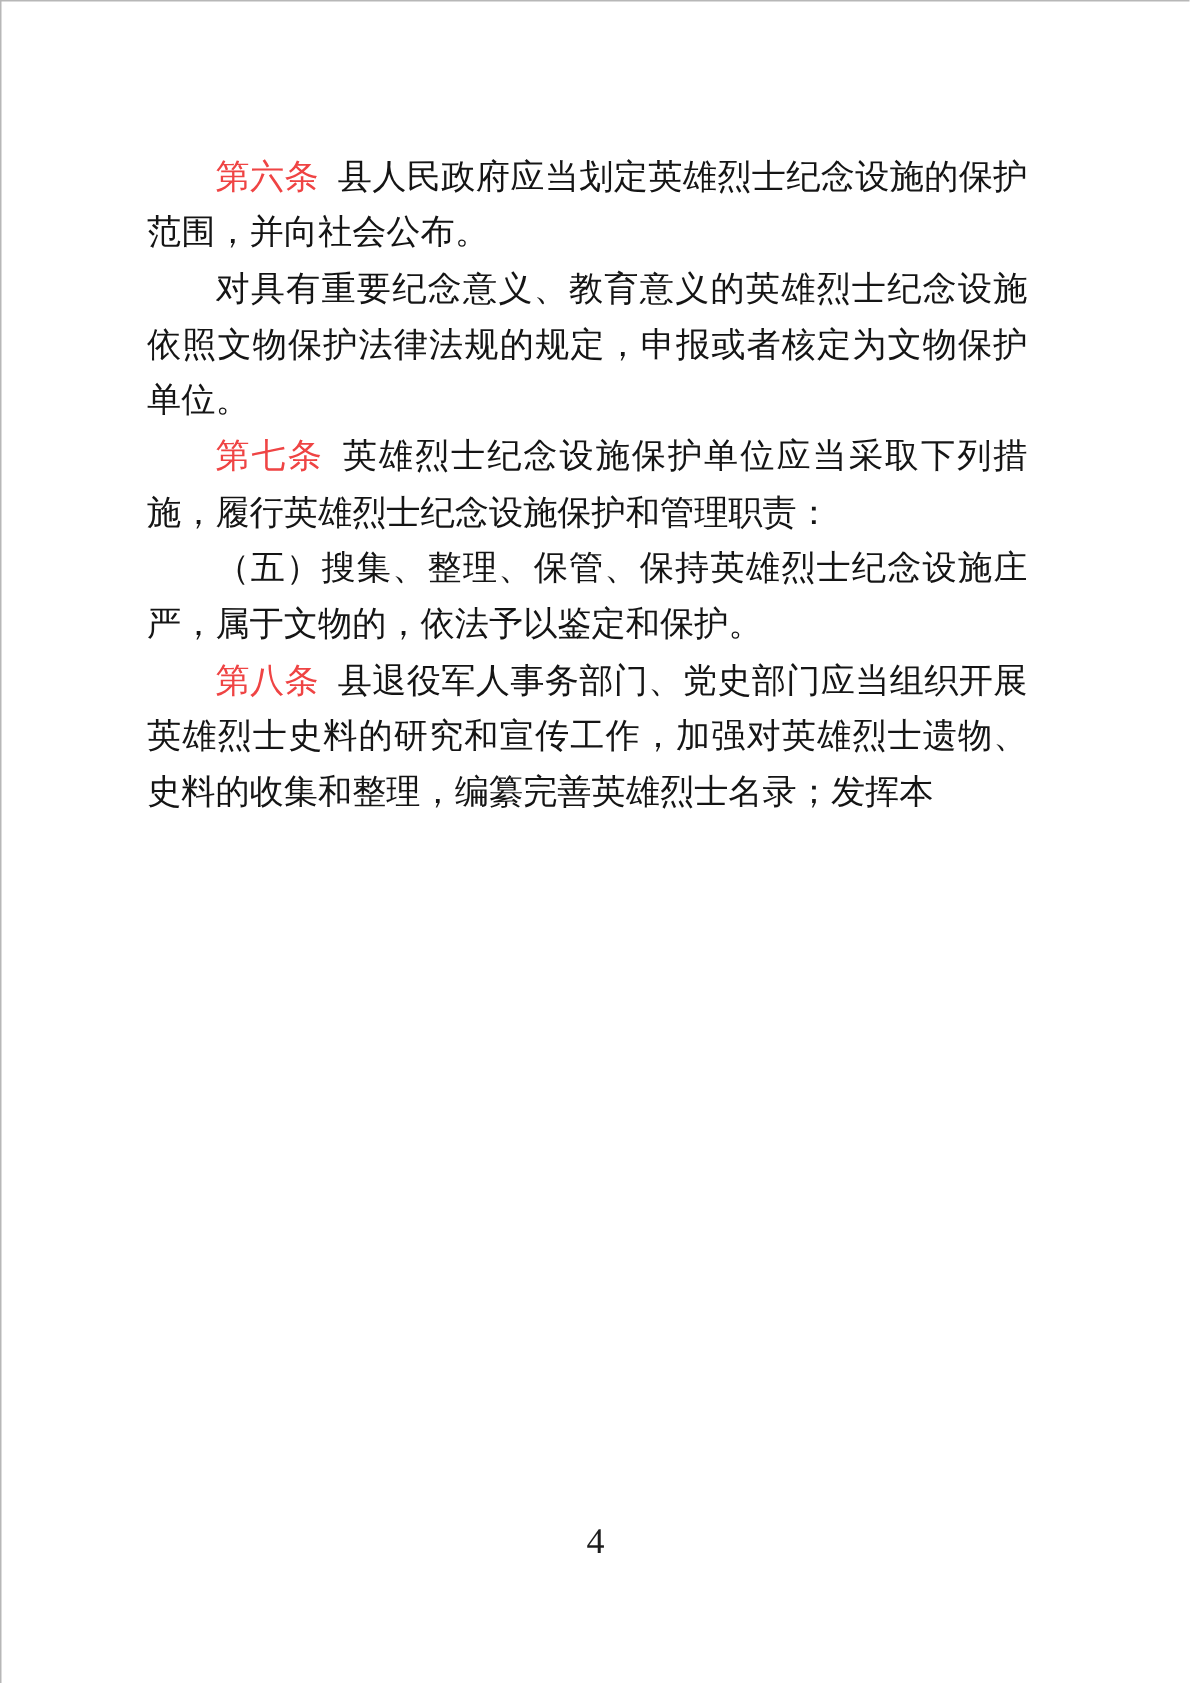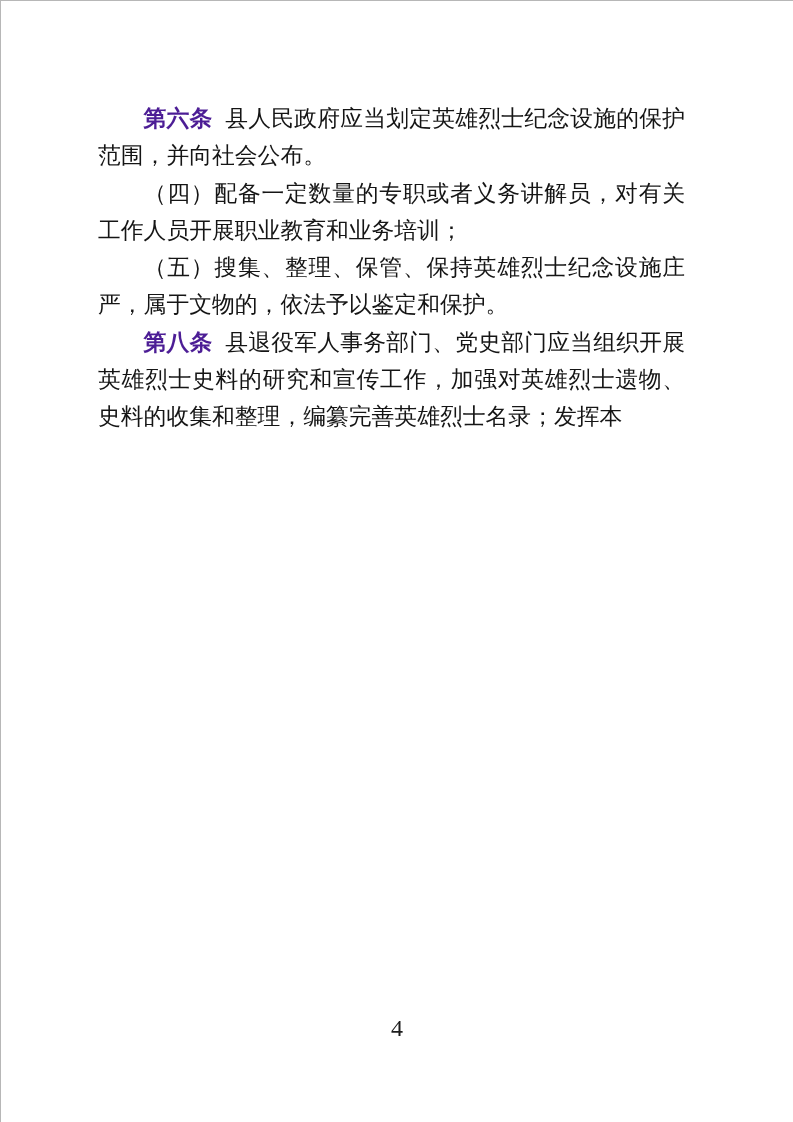--- a/index.html
+++ b/index.html
@@ -24,49 +24,50 @@
   }
   .para {
     font-size: 22.8px;
     line-height: 37.3px;
     text-align: justify;
     text-indent: 2em;
     word-break: normal;
     overflow-wrap: break-word;
   }
   .term {
-    font-weight: bold;
+    font-weight: normal;
     margin-right: 0.55em;
-    color: #4c1d95;
+    color: #ef4444;
   }
   .term:empty { display: none; margin: 0; }
   .page-number {
     position: absolute;
     top: 1012px;
     left: 0;
     width: 100%;
     text-align: center;
     font-size: 24px;
     line-height: 30px;
     color: #1c1c1c;
     font-family: "Liberation Serif", "DejaVu Serif", serif;
   }
 </style>
 </head>
 <body>
 
 <div class="text-block">
   <p class="para"><b class="term">第六条</b><span>县人民政府应当划定英雄烈士纪念设施的保护范围，并向社会公布。</span></p>
 
+  <p class="para"><span>对具有重要纪念意义、教育意义的英雄烈士纪念设施依照文物保护法律法规的规定，申报或者核定为文物保护单位。</span></p>
+
+
+  <p class="para"><b class="term">第七条</b><span>英雄烈士纪念设施保护单位应当采取下列措施，履行英雄烈士纪念设施保护和管理职责：</span></p>
 
 
 
 
-
-
-  <p class="para"><span>（四）配备一定数量的专职或者义务讲解员，对有关工作人员开展职业教育和业务培训；</span></p>
 
   <p class="para"><span>（五）搜集、整理、保管、保持英雄烈士纪念设施庄严，属于文物的，依法予以鉴定和保护。</span></p>
 
   <p class="para"><b class="term">第八条</b><span>县退役军人事务部门、党史部门应当组织开展英雄烈士史料的研究和宣传工作，加强对英雄烈士遗物、史料的收集和整理，编纂完善英雄烈士名录；发挥本</span></p>
 </div>
 
 <div class="page-number">4</div>
 
 </body></html>

